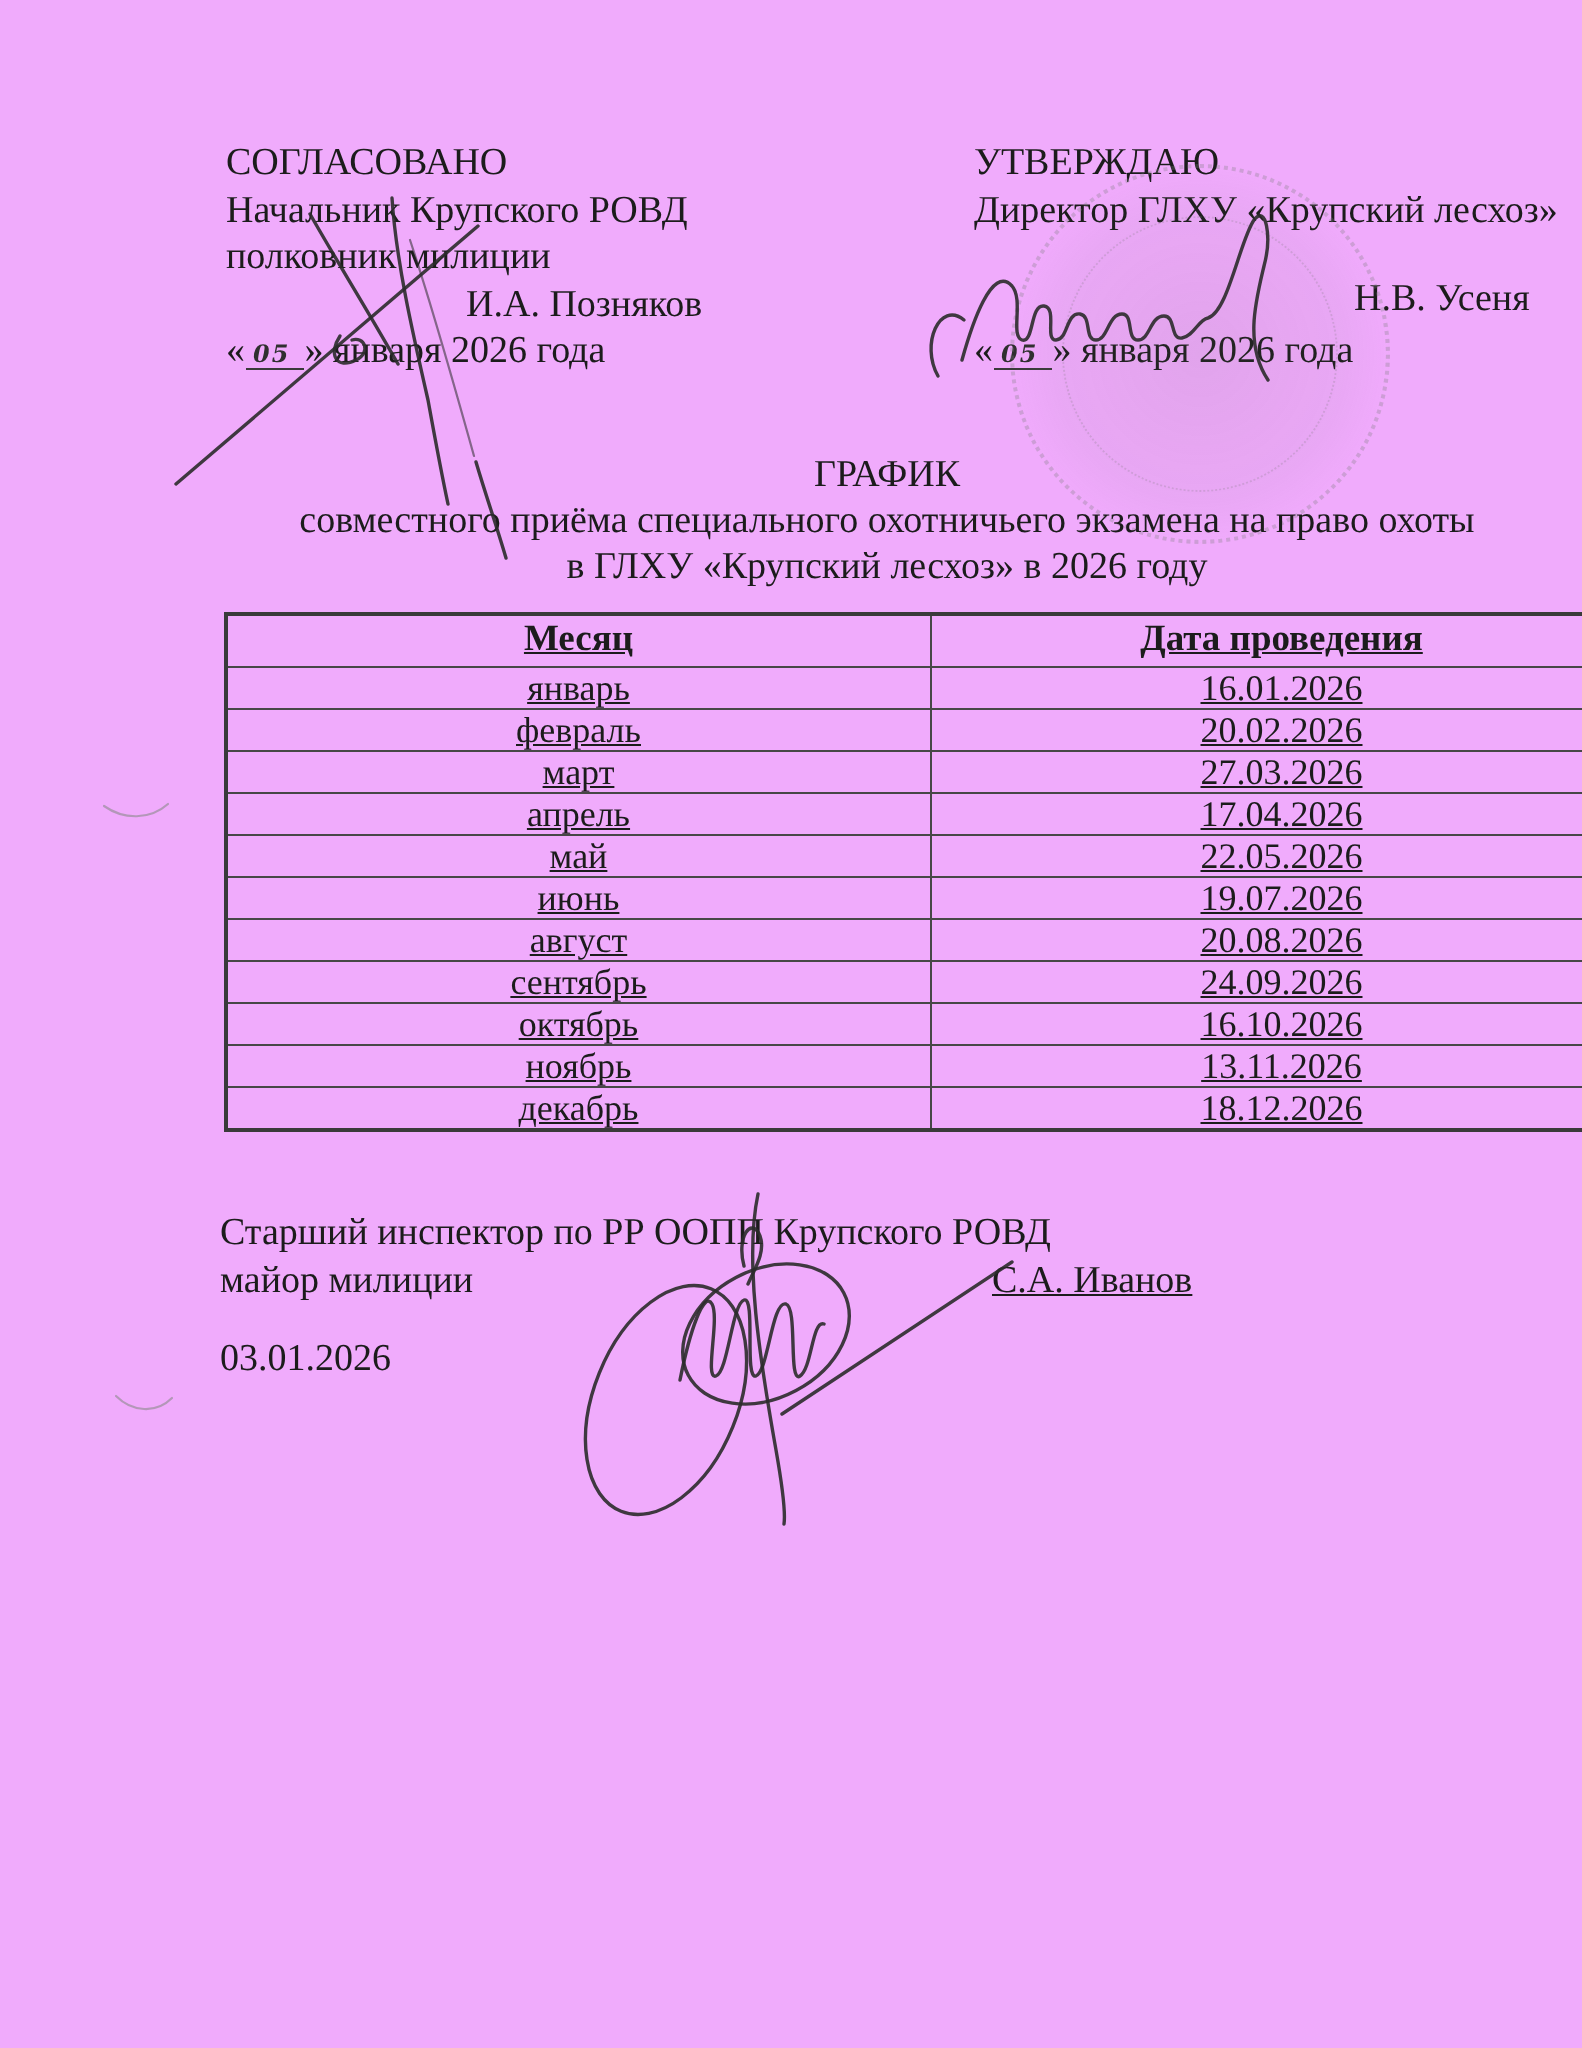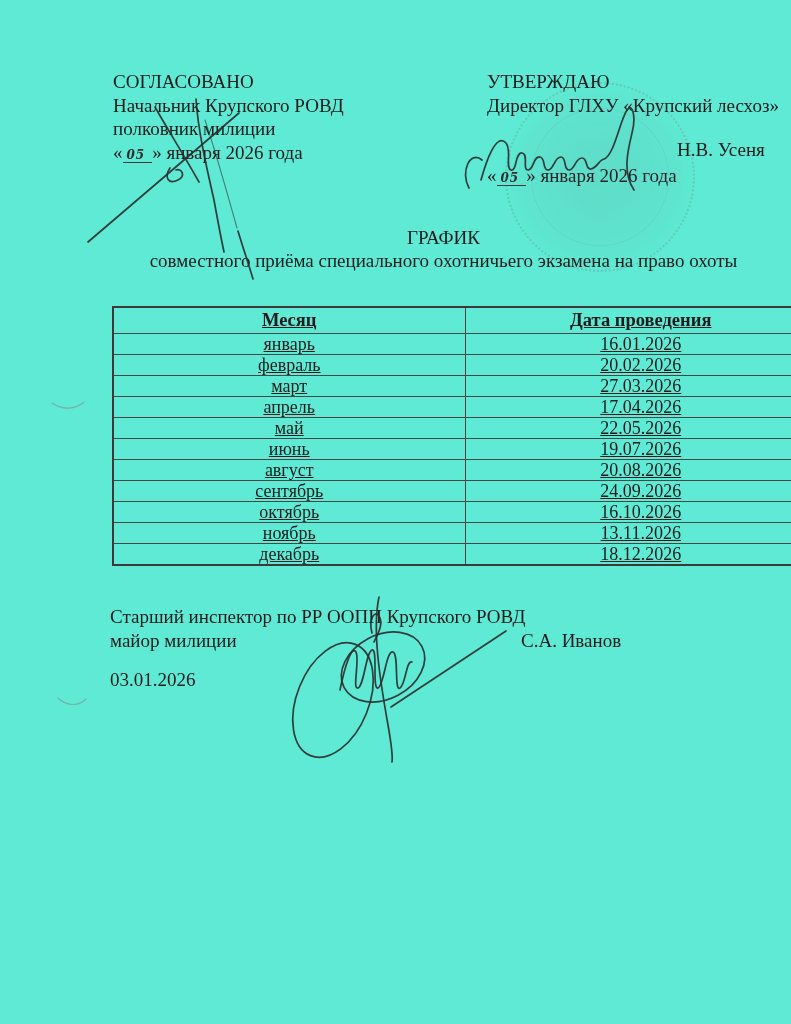--- a/index.html
+++ b/index.html
@@ -1,19 +1,19 @@
 <!DOCTYPE html>
 <html><head>
 <meta charset="utf-8">
 <style>
   html,body{margin:0;padding:0;background:#ffffff;}
   .page{
     position:relative;
     width:791px;height:1024px;
-    background:#5eead4;
+    background:#f0abfc;
     font-family:"Liberation Serif", serif;
     color:#1c1c1c;
     overflow:hidden;
   }
   .abs{position:absolute;}
   .line{line-height:23.5px;font-size:19px;white-space:nowrap;}
   .approval{top:70px;}
   .approval-left{left:113px;}
   .approval-right{left:487px;}
   .name-indent-left{padding-left:120px;}
@@ -44,21 +44,21 @@
   .schedule th,.schedule td{
     border:1.5px solid #474747;
     text-align:center;
     padding:0;
   }
   .schedule{border:2px solid #3a3a3a;}
   .schedule th{height:25px;font-size:18.5px;font-weight:bold;}
   .schedule td{height:20px;line-height:20px;}
   .footer-line1{left:110px;top:605px;}
   .footer-line2{left:110px;top:629px;}
-  .footer-name{left:521px;top:629px;}
+  .footer-name{left:496px;top:629px;text-decoration:underline;}
   .footer-date{left:110px;top:668px;}
   .stamp{
     position:absolute;left:505px;top:82px;width:186px;height:186px;
     border-radius:50%;
     border:2px dotted rgba(125,125,125,0.30);
     background:radial-gradient(circle at 50% 50%,
       rgba(110,110,110,0.11),
       rgba(110,110,110,0.05) 55%,
       rgba(110,110,110,0) 72%);
   }
@@ -80,39 +80,41 @@
 </style>
 </head>
 <body>
 
 <div class="page">
 
   <div class="abs approval approval-left">
     <div class="line">СОГЛАСОВАНО</div>
     <div class="line">Начальник Крупского РОВД</div>
     <div class="line">полковник милиции</div>
+    <div class="line name-indent-left">И.А. Позняков</div>
     <div class="line"><span>«</span><span class="hand">05</span><span>» января 2026 года</span></div>
   </div>
 
   <div class="abs approval approval-right">
     <div class="line">УТВЕРЖДАЮ</div>
     <div class="line">Директор ГЛХУ «Крупский лесхоз»</div>
     <div class="line">&nbsp;</div>
     <div class="line">&nbsp;</div>
     <div class="line"><span>«</span><span class="hand">05</span><span>» января 2026 года</span></div>
   </div>
   <div class="name-right">Н.В. Усеня</div>
 
   <div class="stamp">
     <div class="inner-ring"></div>
   </div>
 
   <div class="abs title-block">
     <div class="line">ГРАФИК</div>
     <div class="line">совместного приёма специального охотничьего экзамена на право охоты</div>
+    <div class="line">в ГЛХУ «Крупский лесхоз» в 2026 году</div>
   </div>
 
   <table class="schedule">
     <thead>
       <tr>
         <th style="width:50%;">Месяц</th>
         <th style="width:50%;">Дата проведения</th>
       </tr>
     </thead>
     <tbody>

